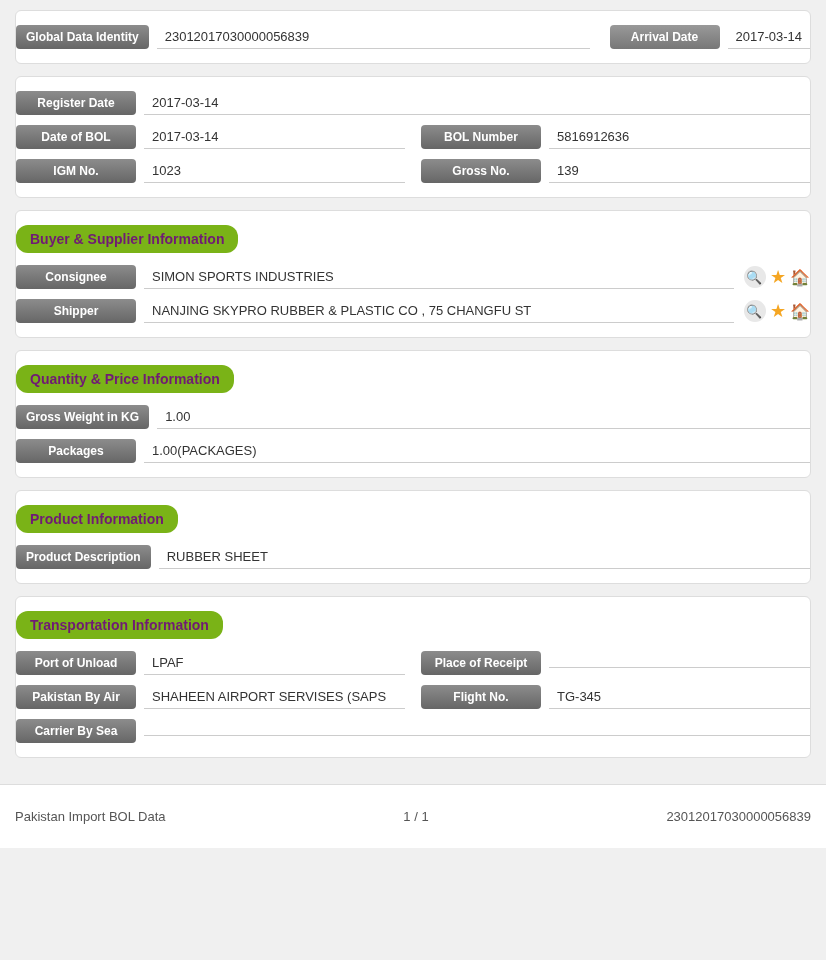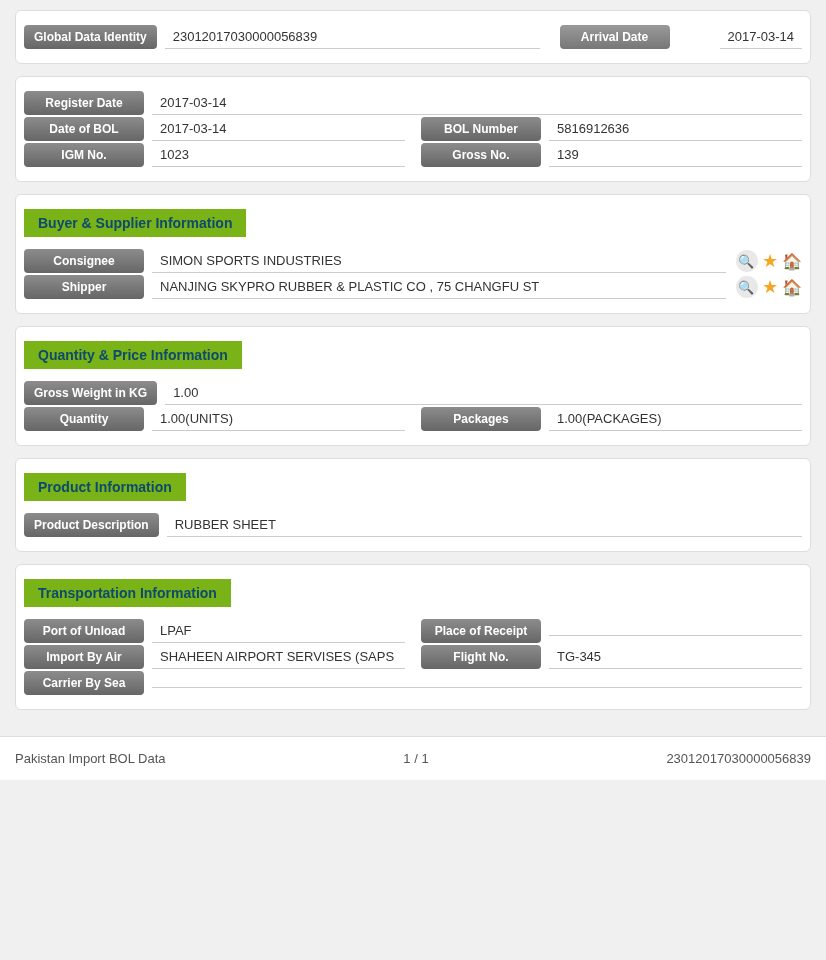--- a/index.html
+++ b/index.html
@@ -12,27 +12,27 @@
       min-height: 960px;
     }
     .page-wrapper {
       padding: 10px 15px;
       background: #f0f0f0;
     }
     .card {
       background: #fff;
       border: 1px solid #ddd;
       border-radius: 6px;
-      padding: 14px 8px;
+      padding: 14px 0;
       margin-bottom: 12px;
     }
     .row {
       display: flex;
       align-items: center;
-      margin-bottom: 2px;
+      margin-bottom: 10px;
     }
     .row:last-child { margin-bottom: 0; }
     .label-btn {
       background: linear-gradient(to bottom, #8c8c8c, #666);
       color: #fff;
       border: none;
       border-radius: 4px;
       padding: 5px 10px;
       font-size: 12px;
       font-weight: bold;
@@ -58,25 +58,25 @@
       display: flex;
       align-items: center;
       flex: 1;
     }
     .field-group + .field-group {
       margin-left: 16px;
     }
     .section-header {
       display: inline-block;
       background: #7ab317;
-      color: #0c4a6e;
+      color: #701a75;
       font-size: 14px;
       font-weight: bold;
       padding: 6px 14px;
-      border-radius: 0;
+      border-radius: 12px;
       margin-bottom: 12px;
     }
     .icons-right {
       display: flex;
       align-items: center;
       gap: 4px;
       margin-left: 10px;
     }
     .icon-circle {
       width: 22px;
@@ -88,40 +88,40 @@
       justify-content: center;
       font-size: 13px;
       cursor: pointer;
     }
     .star-icon { font-size: 18px; color: #f5a623; cursor: pointer; }
     .home-icon { font-size: 16px; cursor: pointer; }
     .footer {
       display: flex;
       justify-content: space-between;
       align-items: center;
-      padding: 14px 15px;
+      padding: 24px 15px;
       font-size: 13px;
       color: #555;
       background: #fff;
       border-top: 1px solid #ddd;
       margin-top: 4px;
     }
   </style>
 </head>
 <body>
 
 <div class="page-wrapper">
 
   <div class="card">
     <div class="row">
       <div class="field-group">
         <button class="label-btn">Global Data Identity</button>
         <span class="value-text">23012017030000056839</span>
       </div>
-      <div class="field-group" style="flex:0 0 auto; margin-left: 20px; gap: 42px;">
+      <div class="field-group" style="flex:0 0 auto; margin-left: 20px;">
         <button class="label-btn arrival">Arrival Date</button>
         <span class="value-text">2017-03-14</span>
       </div>
     </div>
   </div>
 
   <div class="card">
     <div class="row">
       <div class="field-group">
         <button class="label-btn">Register Date</button>
@@ -179,24 +179,20 @@
   <div class="card">
     <span class="section-header">Quantity &amp; Price Information</span>
     <div class="row">
       <div class="field-group">
         <button class="label-btn">Gross Weight in KG</button>
         <span class="value-text">1.00</span>
       </div>
     </div>
     <div class="row">
       <div class="field-group">
-        <button class="label-btn">Quantity</button>
-        <span class="value-text">1.00(UNITS)</span>
-      </div>
-      <div class="field-group">
         <button class="label-btn">Packages</button>
         <span class="value-text">1.00(PACKAGES)</span>
       </div>
     </div>
   </div>
 
   <div class="card">
     <span class="section-header">Product Information</span>
     <div class="row">
       <div class="field-group">
@@ -213,21 +209,21 @@
         <button class="label-btn">Port of Unload</button>
         <span class="value-text">LPAF</span>
       </div>
       <div class="field-group">
         <button class="label-btn">Place of Receipt</button>
         <span class="value-text"></span>
       </div>
     </div>
     <div class="row">
       <div class="field-group">
-        <button class="label-btn">Import By Air</button>
+        <button class="label-btn">Pakistan By Air</button>
         <span class="value-text">SHAHEEN AIRPORT SERVISES (SAPS</span>
       </div>
       <div class="field-group">
         <button class="label-btn">Flight No.</button>
         <span class="value-text">TG-345</span>
       </div>
     </div>
     <div class="row">
       <div class="field-group">
         <button class="label-btn">Carrier By Sea</button>

